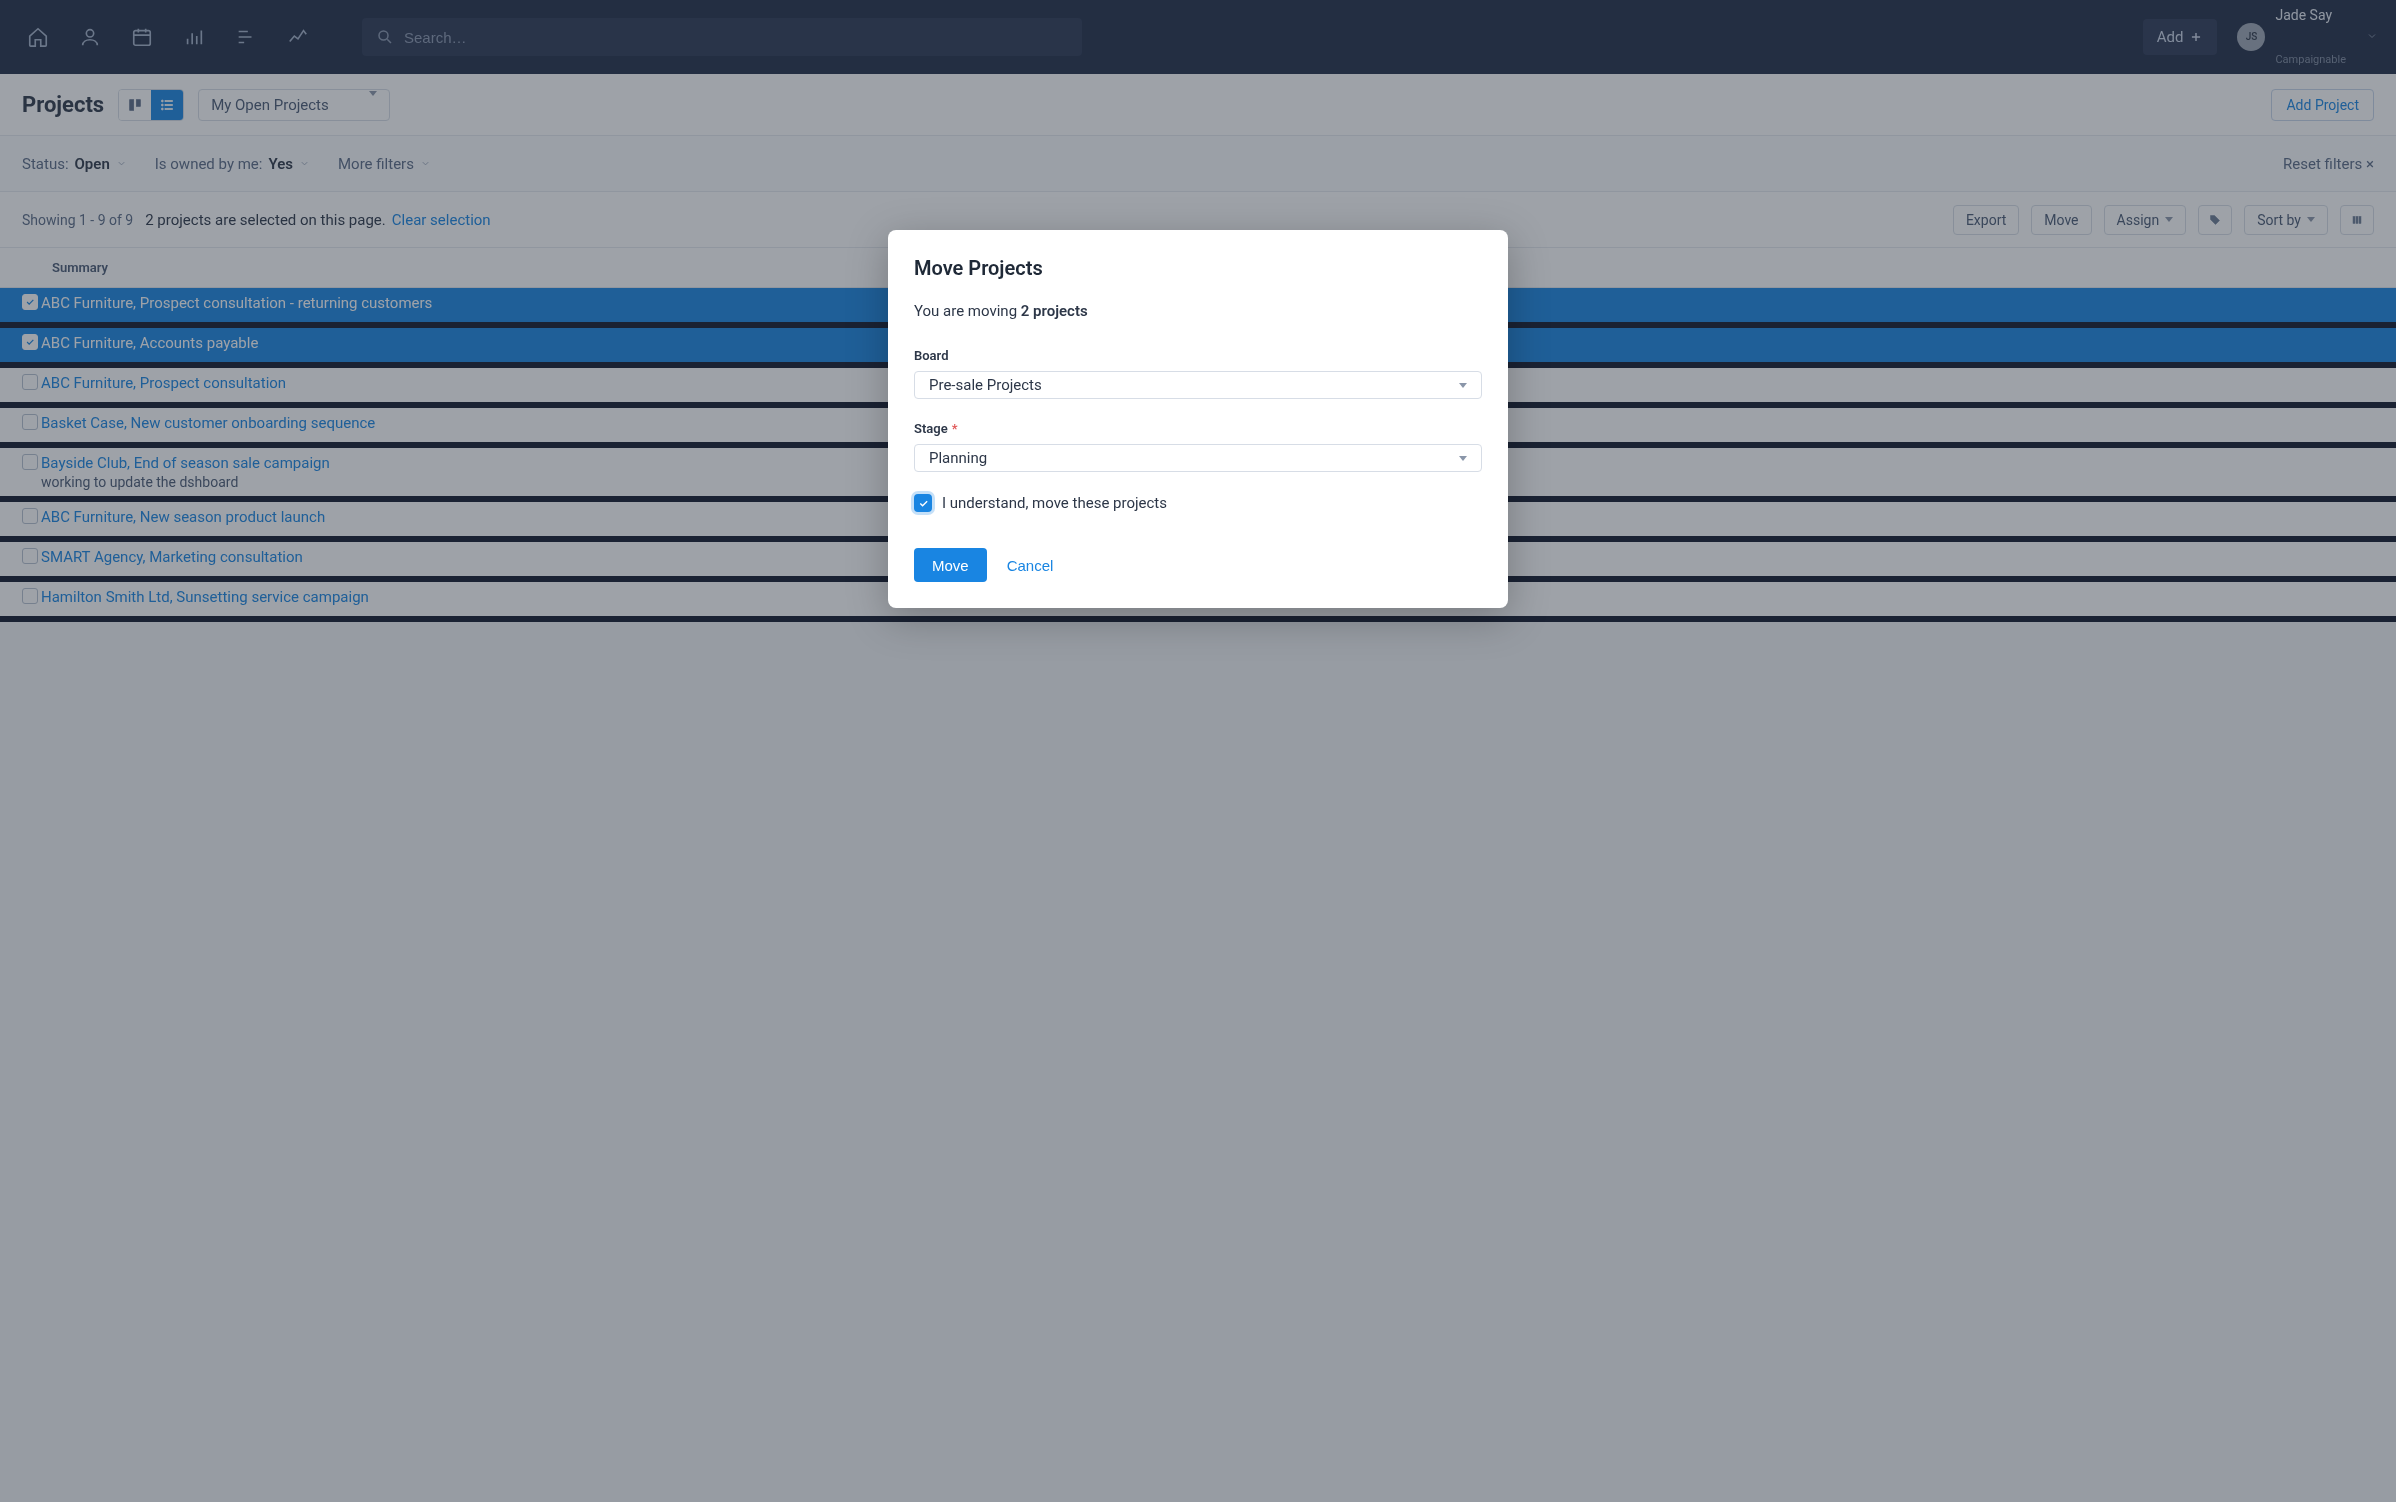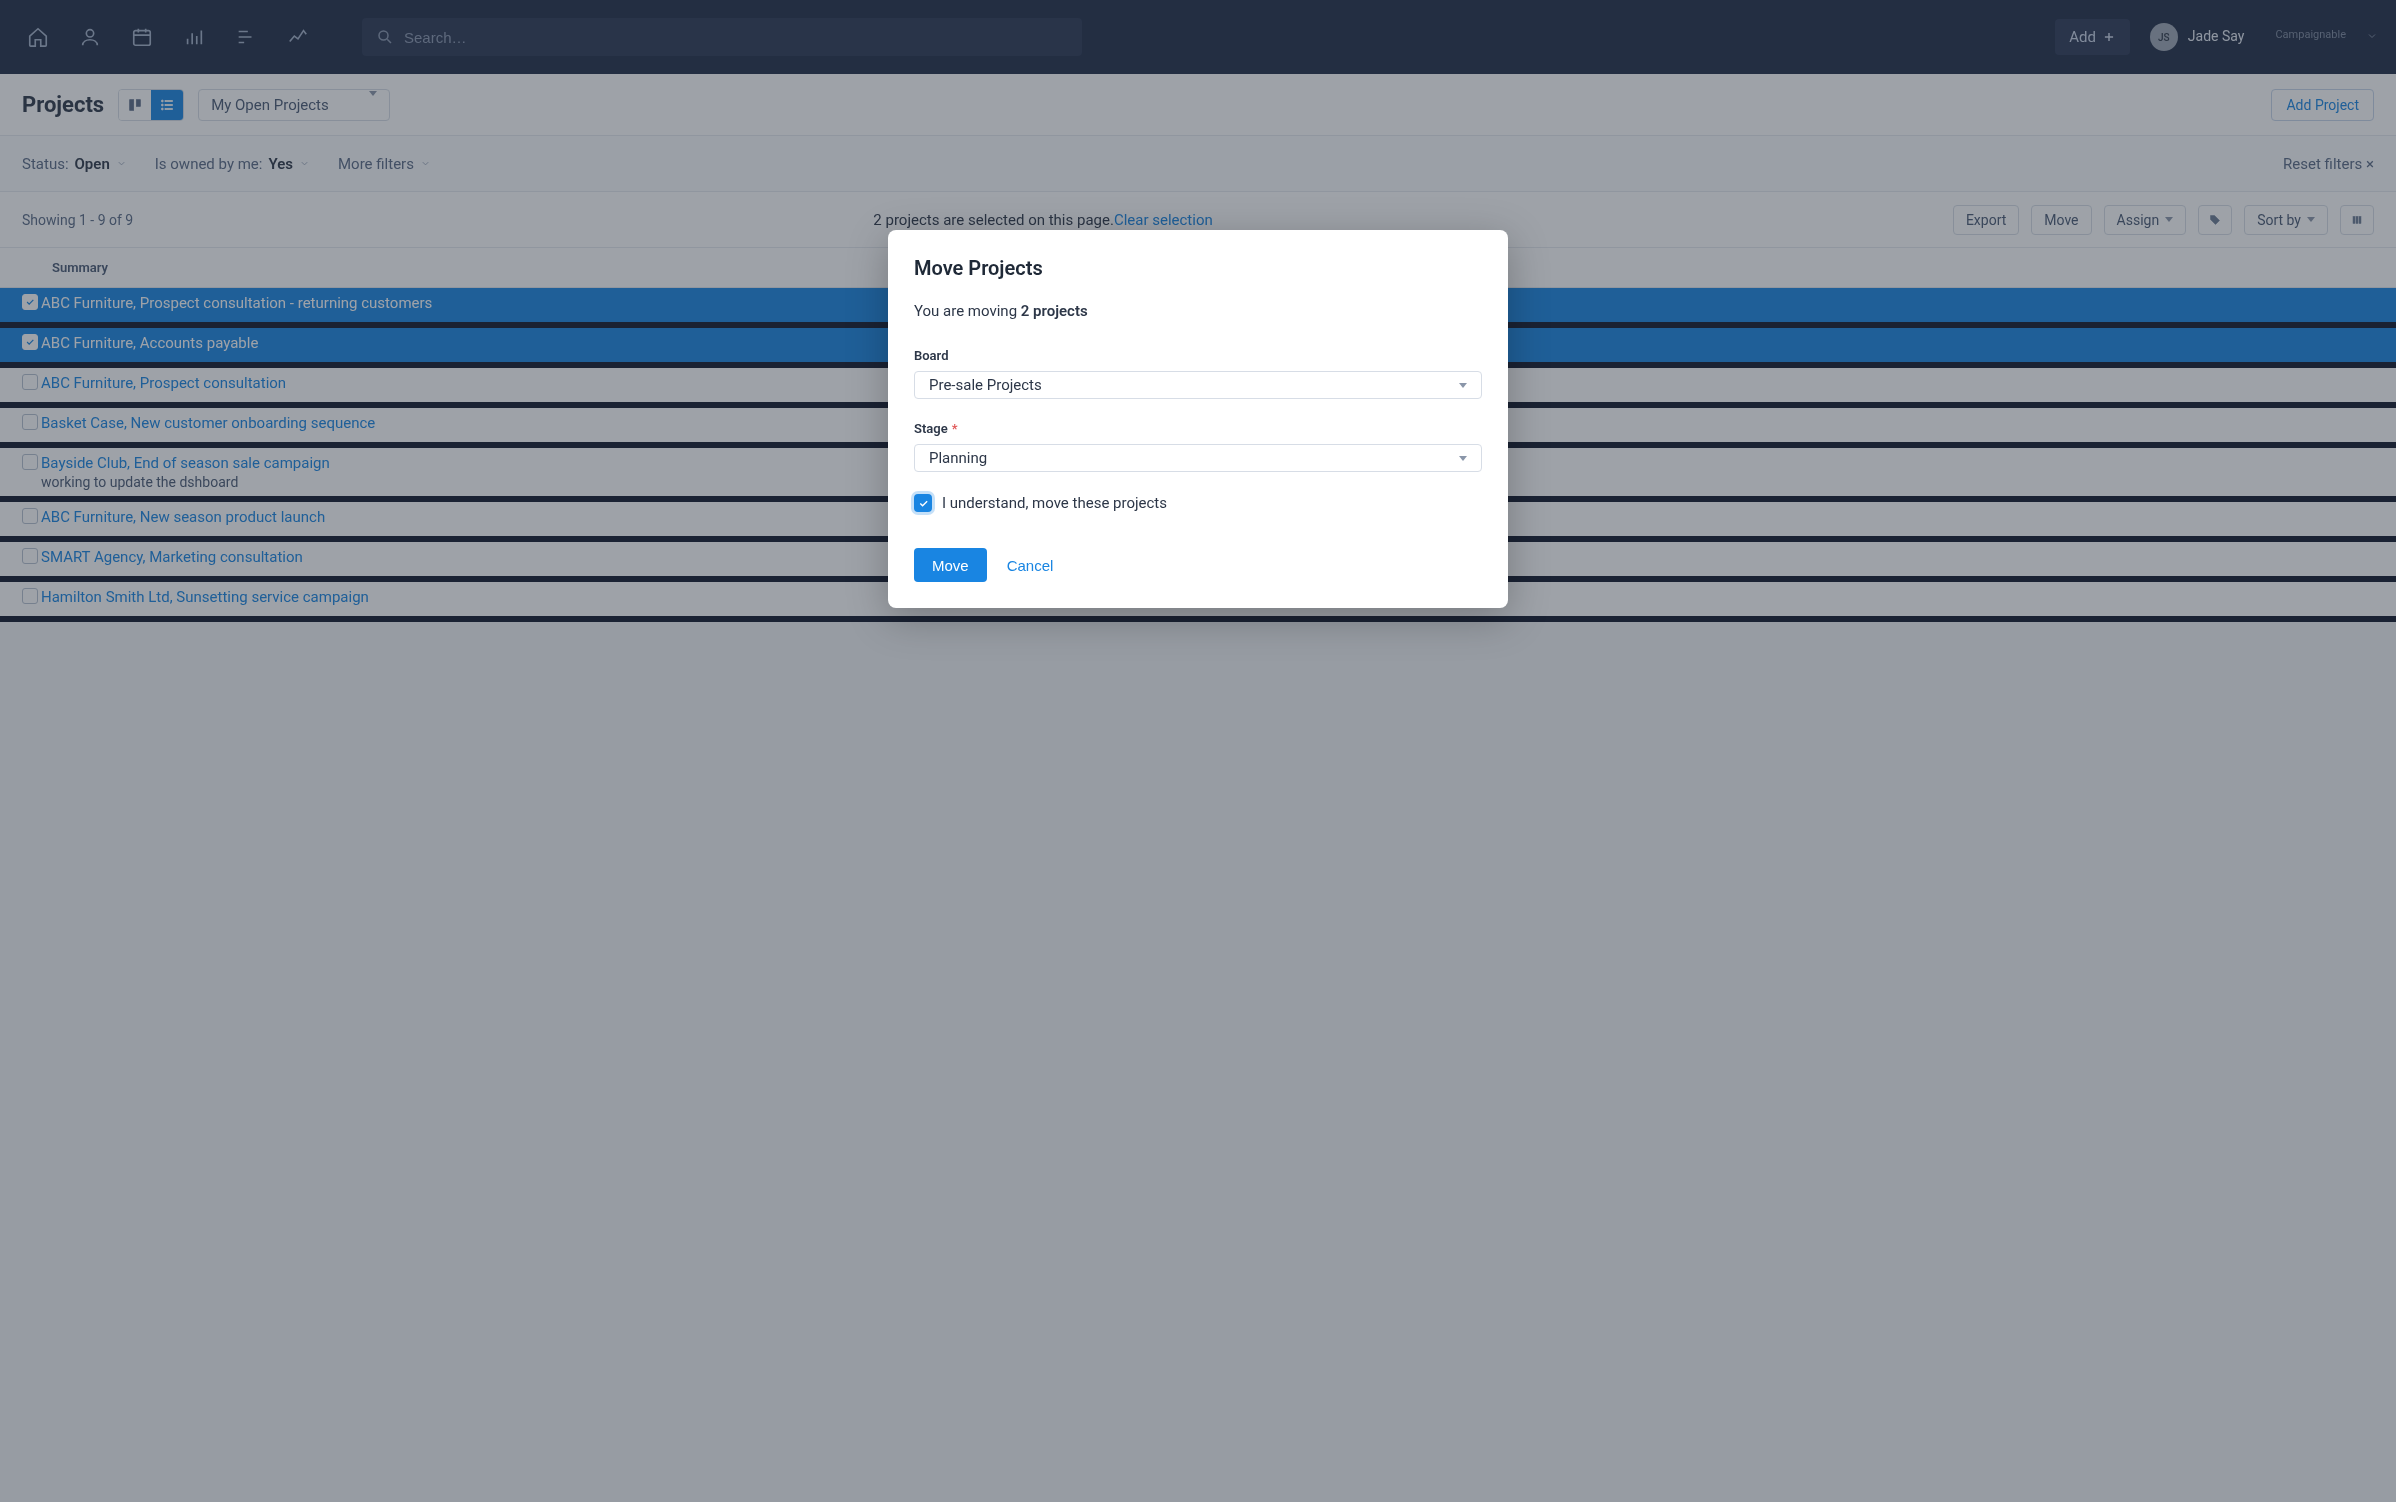--- a/index.html
+++ b/index.html
@@ -49,21 +49,21 @@
     color: #cbd5e8; cursor: pointer;
   }
   .nav-add-btn svg { width:14px; height:14px; stroke:#cbd5e8; stroke-width:2.5; }
   .nav-user { display: flex; align-items: center; gap: 10px; margin-left: 16px; cursor:pointer;}
   .avatar {
     width: 28px; height: 28px; border-radius: 50%;
     background: #9da6b4; color: #2d3748;
     display: flex; align-items: center; justify-content: center;
     font-size: 10px; font-weight: 500;
   }
-  .nav-user-text { display:flex; flex-direction:row; line-height:1.1;gap:31px; }
+  .nav-user-text { display:flex; flex-direction:column; line-height:1.1;gap:31px; }
   .nav-user-name { color:#e4e9f2; font-size:14px; }
   .nav-user-org  { color:#7d899e; font-size:11px; }
   .nav-caret svg { width:12px; height:12px; stroke:#7d899e; fill:none; stroke-width:2; margin-left:10px;}
 
   
   .subheader {
     height: 62px; background: #fff;
     border-bottom: 1px solid #e5e9ef;
     display: flex; align-items: center;
     padding: 0 22px; gap: 14px;
@@ -101,21 +101,21 @@
   .reset-filters{cursor:pointer;color:#5a6b86;display:flex;align-items:center;gap:6px;}
 
   
   .toolbar {
     height:56px; background:#fff;
     border-bottom:1px solid #e5e9ef;
     display:flex; align-items:center; padding:0 22px; gap:12px;
     color:#5a6b86;
   }
   .showing-text{font-size:14px;}
-  .selection-msg{flex:1;text-align:center;display:flex;justify-content:center;font-size:15px;color:#2d3748;}
+  .selection-msg{flex:1;text-align:center;display:flex;gap:6px;font-size:15px;color:#2d3748;}
   .selection-msg a{color:#1985e2;cursor:pointer;}
   .tool-btn{
     height:30px; padding:0 12px; border:1px solid #d7dde6; border-radius:4px;
     background:#fff; display:flex; align-items:center; gap:6px; cursor:pointer;
     color:#4a5a74; font-size:14px;
   }
   .tool-btn svg{width:12px;height:12px;stroke:#6b7b92;fill:#6b7b92;}
   .tool-icon-btn{width:34px;justify-content:center;padding:0;}
 
   

